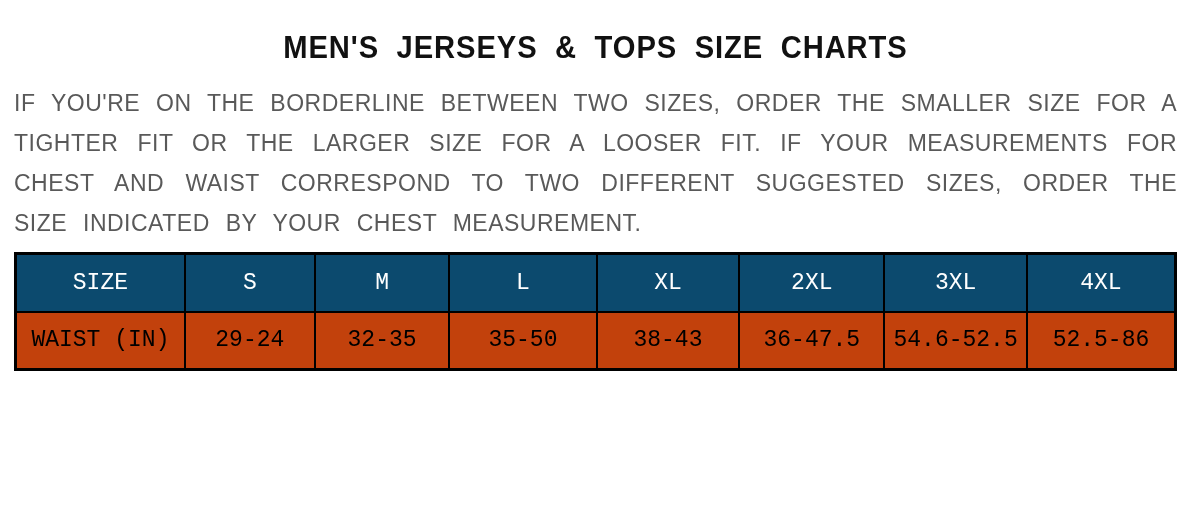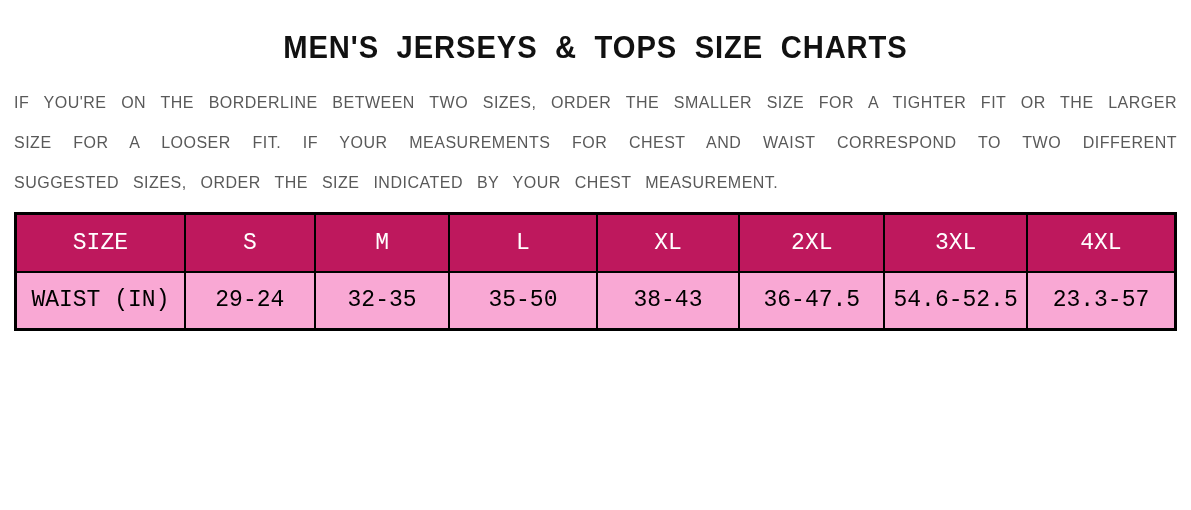--- a/index.html
+++ b/index.html
@@ -23,21 +23,21 @@
     color: #111111;
     letter-spacing: 1px;
     word-spacing: 9px;
     transform: scaleX(0.94);
     transform-origin: 50% 50%;
     white-space: nowrap;
   }
   .intro-text {
     margin-top: 17px;
     margin-bottom: 9px;
-    font-size: 16px;
+    font-size: 23px;
     line-height: 40px;
     color: #595959;
     letter-spacing: 0.5px;
     word-spacing: 9px;
     text-align: justify;
   }
   table.size-chart {
     width: 100%;
     border-collapse: collapse;
     border: 3px solid #000000;
@@ -49,26 +49,26 @@
   table.size-chart td {
     border: 2px solid #000000;
     height: 58px;
     text-align: center;
     vertical-align: middle;
     font-weight: 400;
     white-space: nowrap;
     overflow: hidden;
   }
   table.size-chart thead th {
-    background: #be185d;
+    background: #0c4a6e;
     color: #ffffff;
     text-align: center;
   }
   table.size-chart tbody tr.row-shaded td { background: #f4f4f4; color: #000000; }
-  table.size-chart tbody tr.row-plain  td { background: #f9a8d4; color: #000000; }
+  table.size-chart tbody tr.row-plain  td { background: #c2410c; color: #000000; }
 </style>
 </head>
 <body>
 
 <div class="page">
 
   <h1 class="page-title">MEN'S JERSEYS &amp; TOPS SIZE CHARTS</h1>
 
   <p class="intro-text">IF YOU'RE ON THE BORDERLINE BETWEEN TWO SIZES, ORDER THE SMALLER SIZE FOR A TIGHTER FIT OR THE LARGER SIZE FOR A LOOSER FIT. IF YOUR MEASUREMENTS FOR CHEST AND WAIST CORRESPOND TO TWO DIFFERENT SUGGESTED SIZES, ORDER THE SIZE INDICATED BY YOUR CHEST MEASUREMENT.</p>
 
@@ -97,18 +97,18 @@
     </thead>
     <tbody>
       <tr class="row-plain">
         <td>WAIST (IN)</td>
         <td>29-24</td>
         <td>32-35</td>
         <td>35-50</td>
         <td>38-43</td>
         <td>36-47.5</td>
         <td>54.6-52.5</td>
-        <td>23.3-57</td>
+        <td>52.5-86</td>
       </tr>
     </tbody>
   </table>
 
 </div>
 
 </body></html>

